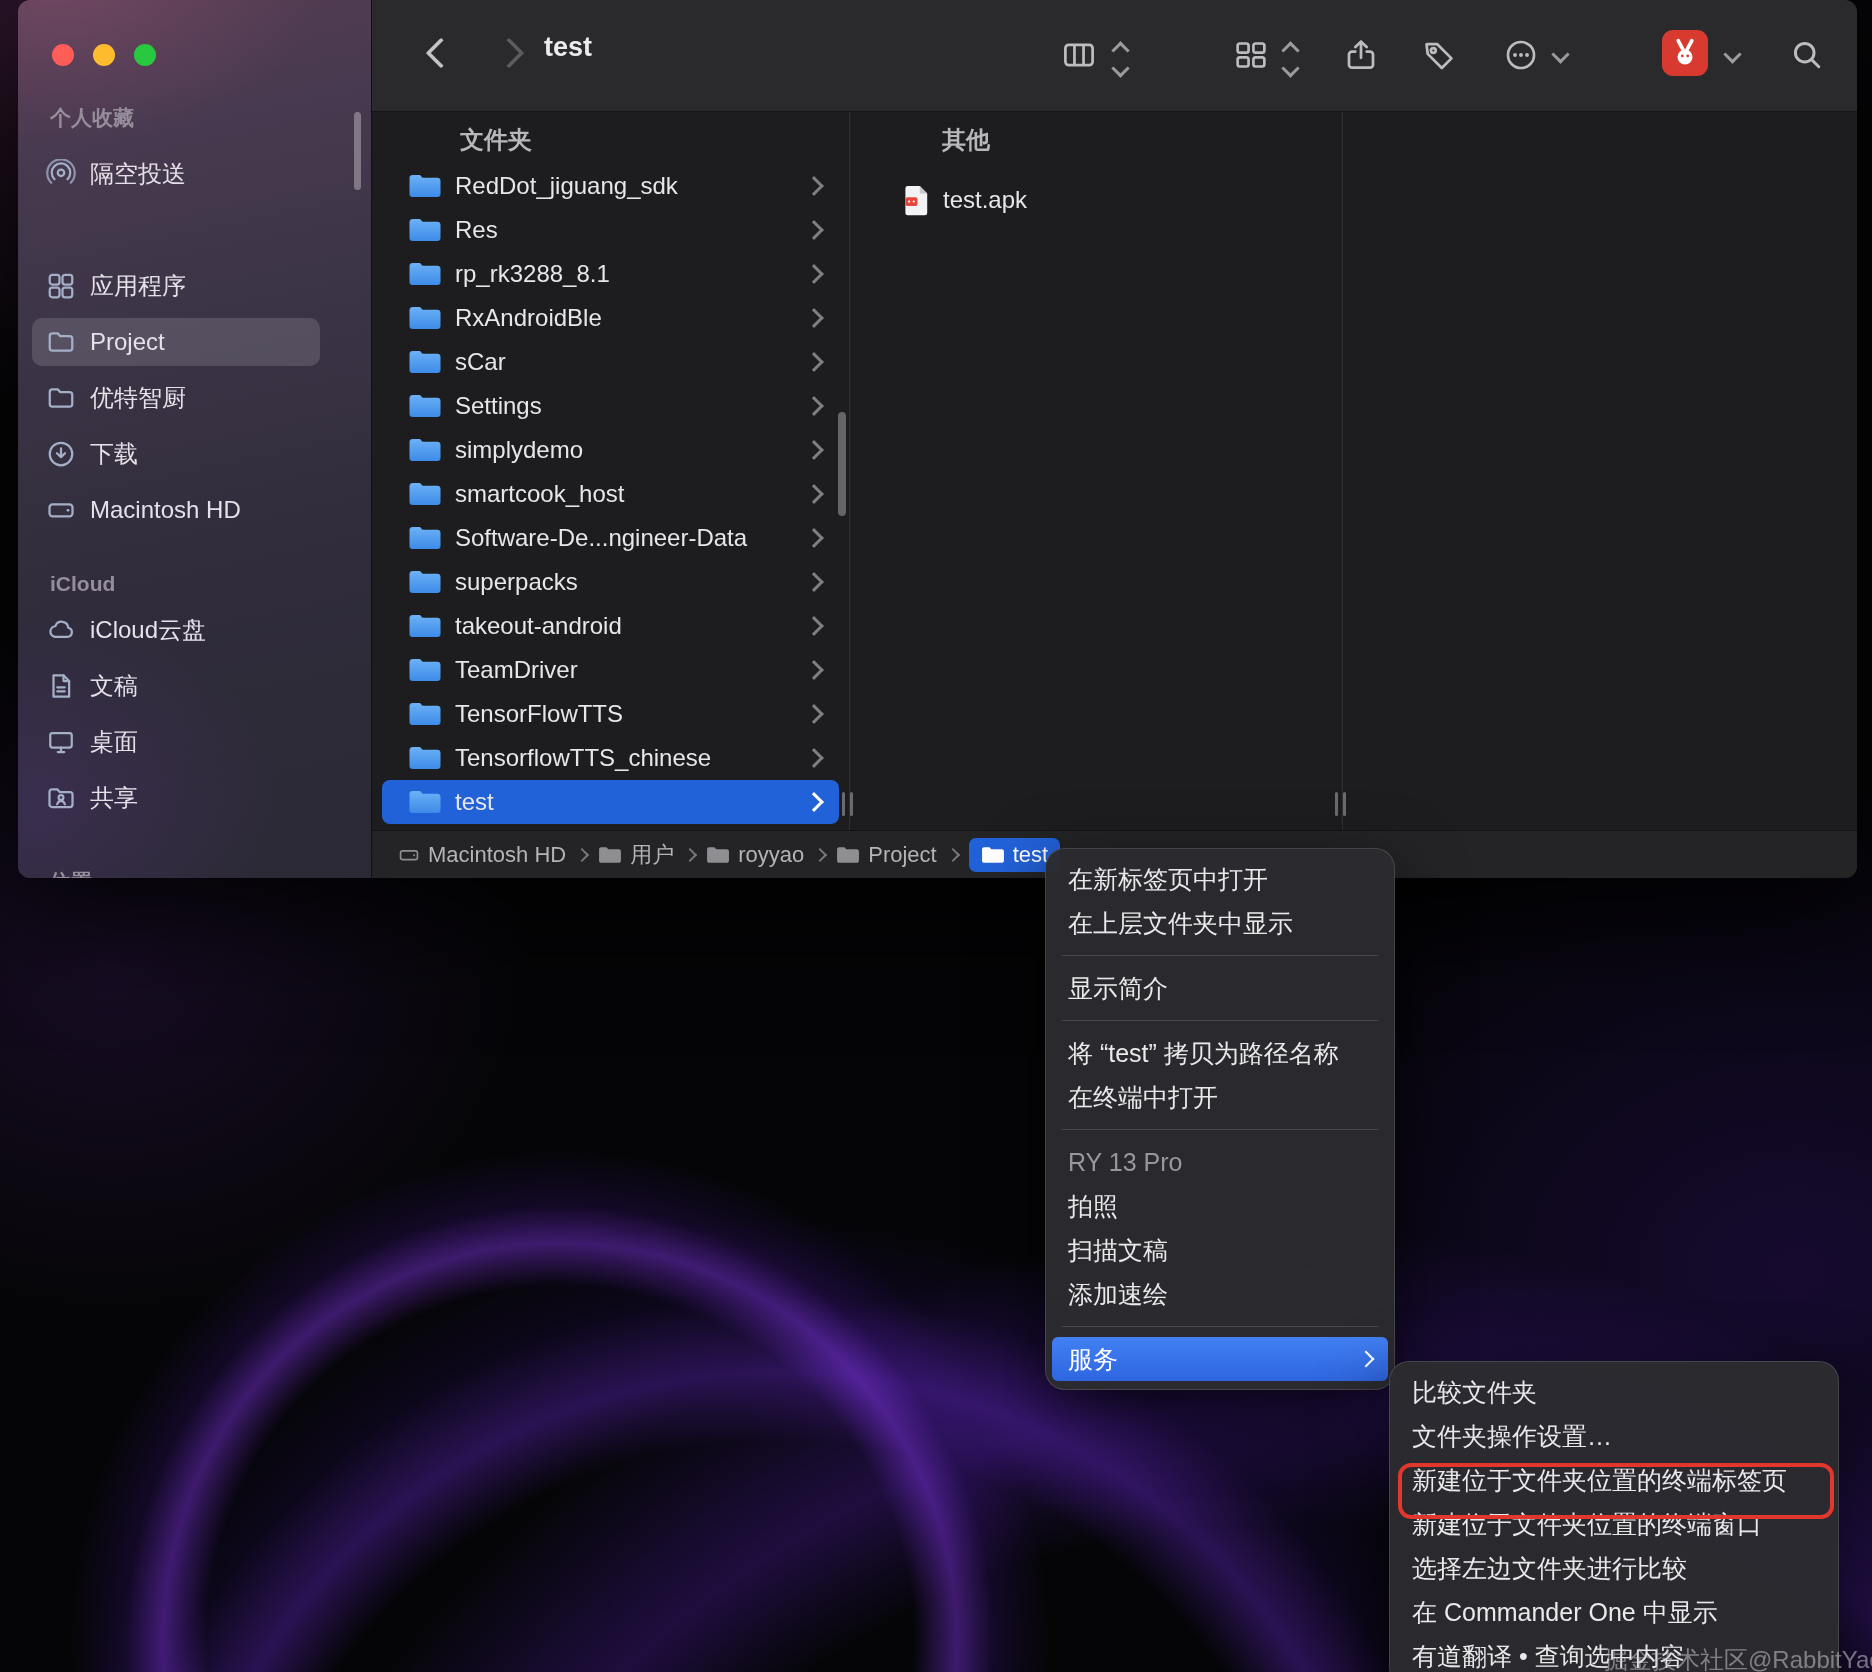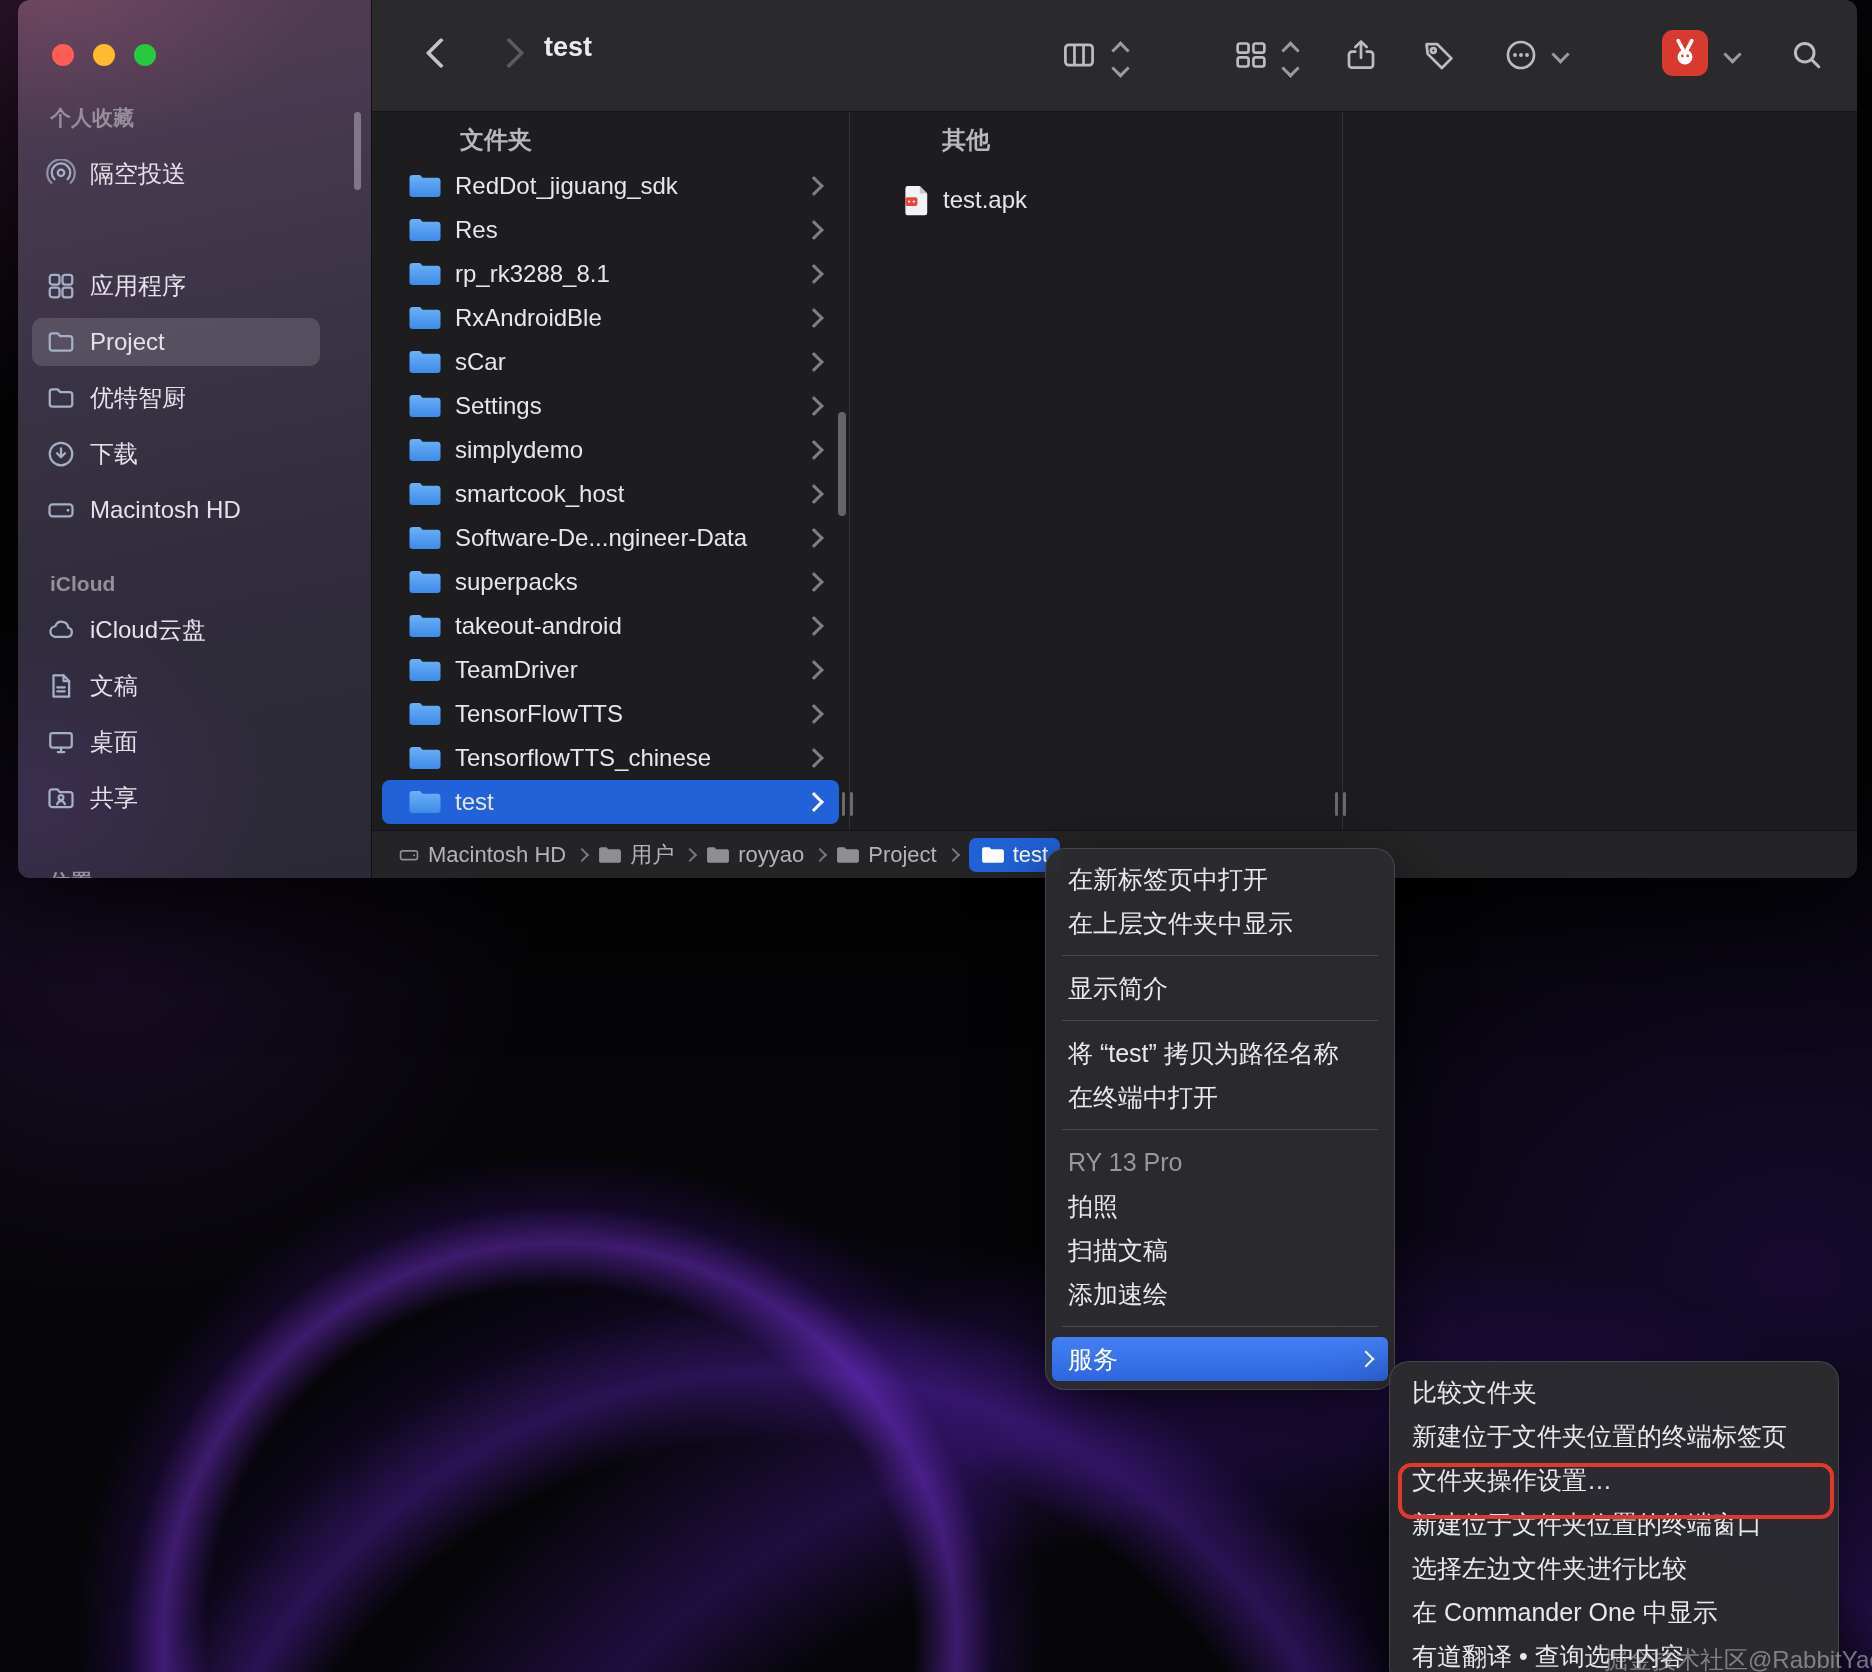--- a/index.html
+++ b/index.html
@@ -544,26 +544,26 @@
       <span>服务</span>
       <span class="chev"></span>
     </div>
   </div>
 
   <div class="menu" style="left:1389px;top:1329px;width:450px;margin-top:32px;">
     <div class="mi">
       <span>比较文件夹</span>
     </div>
     <div class="mi">
+      <span>文件夹操作设置…</span>
+    </div>
+    <div class="mi">
       <span>新建位于文件夹位置的终端标签页</span>
     </div>
     <div class="mi">
-      <span>文件夹操作设置…</span>
-    </div>
-    <div class="mi">
       <span>新建位于文件夹位置的终端窗口</span>
     </div>
     <div class="mi">
       <span>选择左边文件夹进行比较</span>
     </div>
     <div class="mi">
       <span>在 Commander One 中显示</span>
     </div>
     <div class="mi">
       <span>有道翻译 • 查询选中内容</span>

